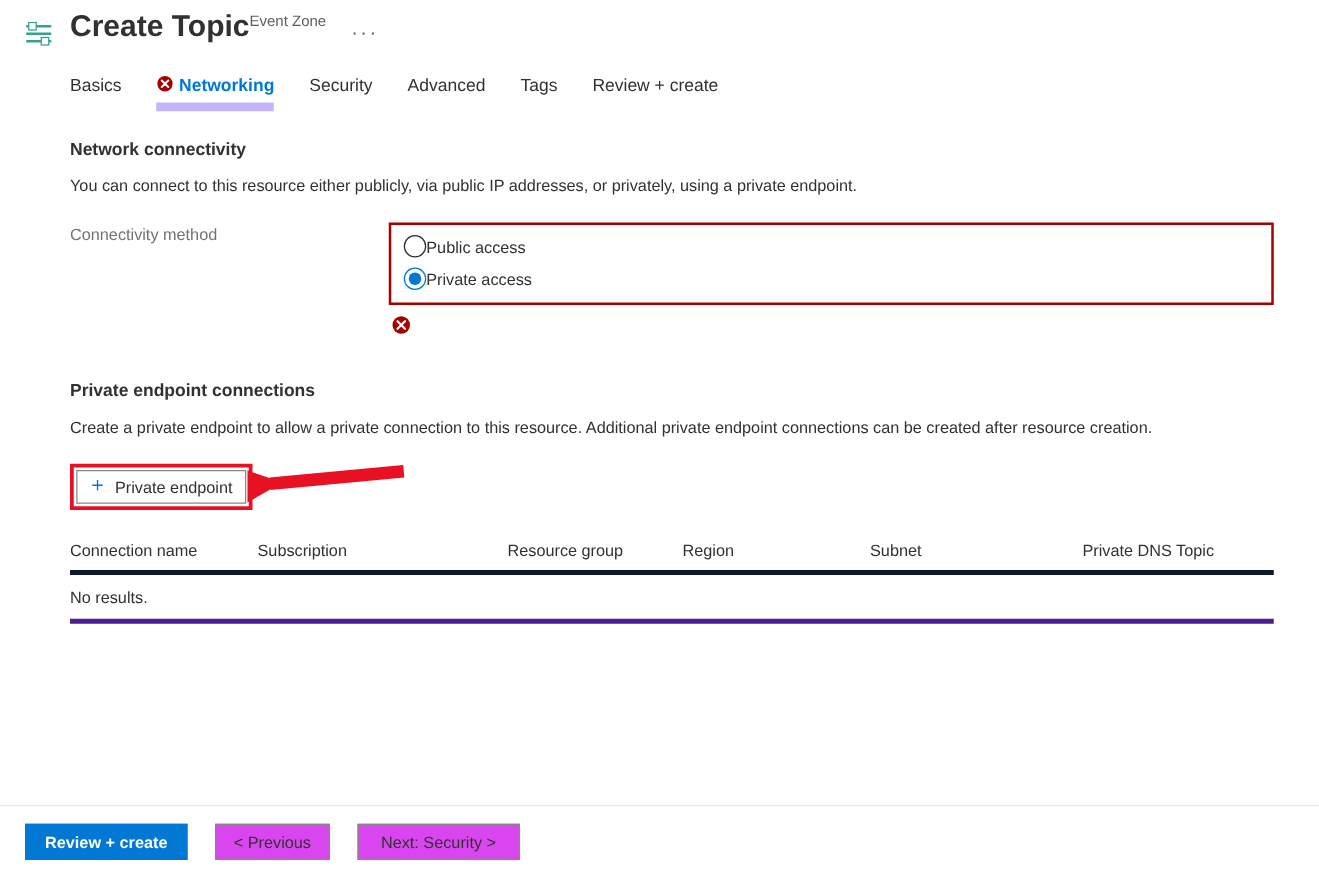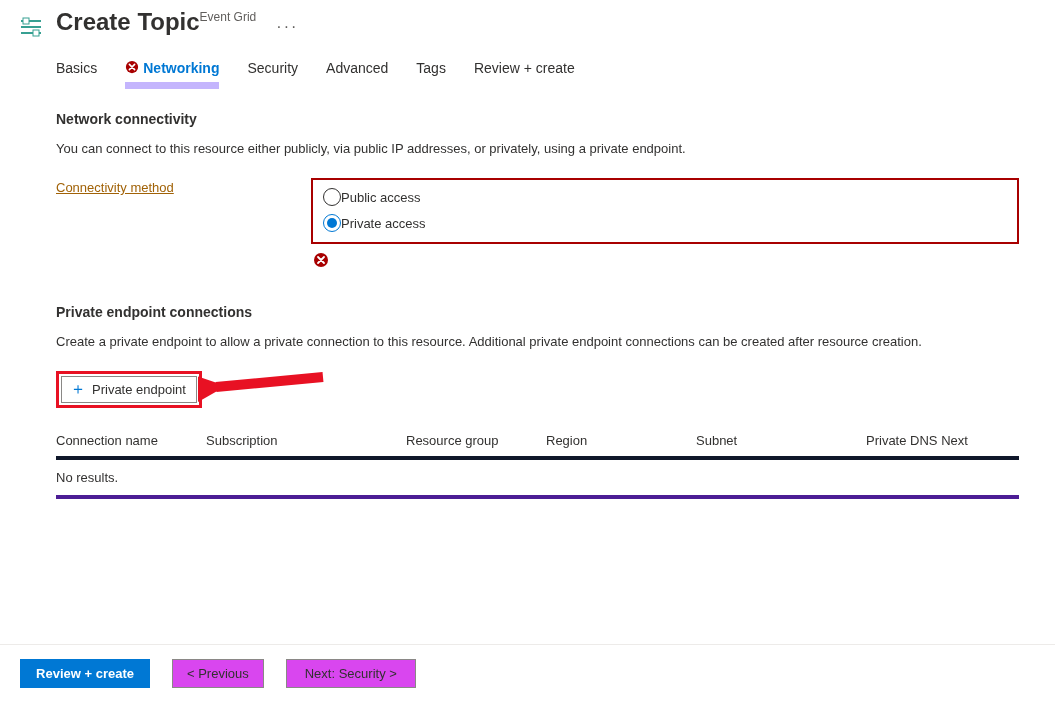--- a/index.html
+++ b/index.html
@@ -75,24 +75,23 @@
     color: #323130;
     margin-bottom: 22px;
   }
   .field-row {
     display: flex;
     align-items: flex-start;
     gap: 20px;
   }
   .field-label {
     font-size: 13px;
-    color: #a16207;
+    color: #737373;
     width: 235px;
     padding-top: 2px;
-    text-decoration: underline;
   }
   .radio-group-wrap {
     flex: 1;
   }
   .radio-group {
     border: 2px solid #a80000;
     padding: 4px 10px 6px 10px;
   }
   .radio-item {
     display: flex;
@@ -188,21 +187,21 @@
     <svg width="24" height="24" viewBox="0 0 24 24">
       <rect x="2" y="5" width="20" height="2" fill="#37a092"></rect>
       <rect x="2" y="11" width="20" height="2" fill="#37a092"></rect>
       <rect x="2" y="17" width="20" height="2" fill="#37a092"></rect>
       <rect x="4" y="3" width="6" height="6" fill="#ffffff" stroke="#37a092" stroke-width="1"></rect>
       <rect x="14" y="15" width="6" height="6" fill="#ffffff" stroke="#37a092" stroke-width="1"></rect>
     </svg>
   </div>
   <div class="header-titles">
     <div class="page-title">Create Topic</div>
-    <div class="page-subtitle">Event Grid</div>
+    <div class="page-subtitle">Event Zone</div>
   </div>
   <div class="more-icon">···</div>
 </div>
 
 <div class="content">
 
   <div class="tabs">
     <div class="tab">
       <span>Basics</span>
     </div>
@@ -275,21 +274,21 @@
       </svg>
     </div>
 
     <div class="table-wrap">
       <div class="table-header">
         <div class="col1">Connection name</div>
         <div class="col2">Subscription</div>
         <div class="col3">Resource group</div>
         <div class="col4">Region</div>
         <div class="col5">Subnet</div>
-        <div class="col6">Private DNS Next</div>
+        <div class="col6">Private DNS Topic</div>
       </div>
       <div class="table-body">
         <div class="no-results">No results.</div>
       </div>
     </div>
   </div>
 
 </div>
 
 <div class="footer">

